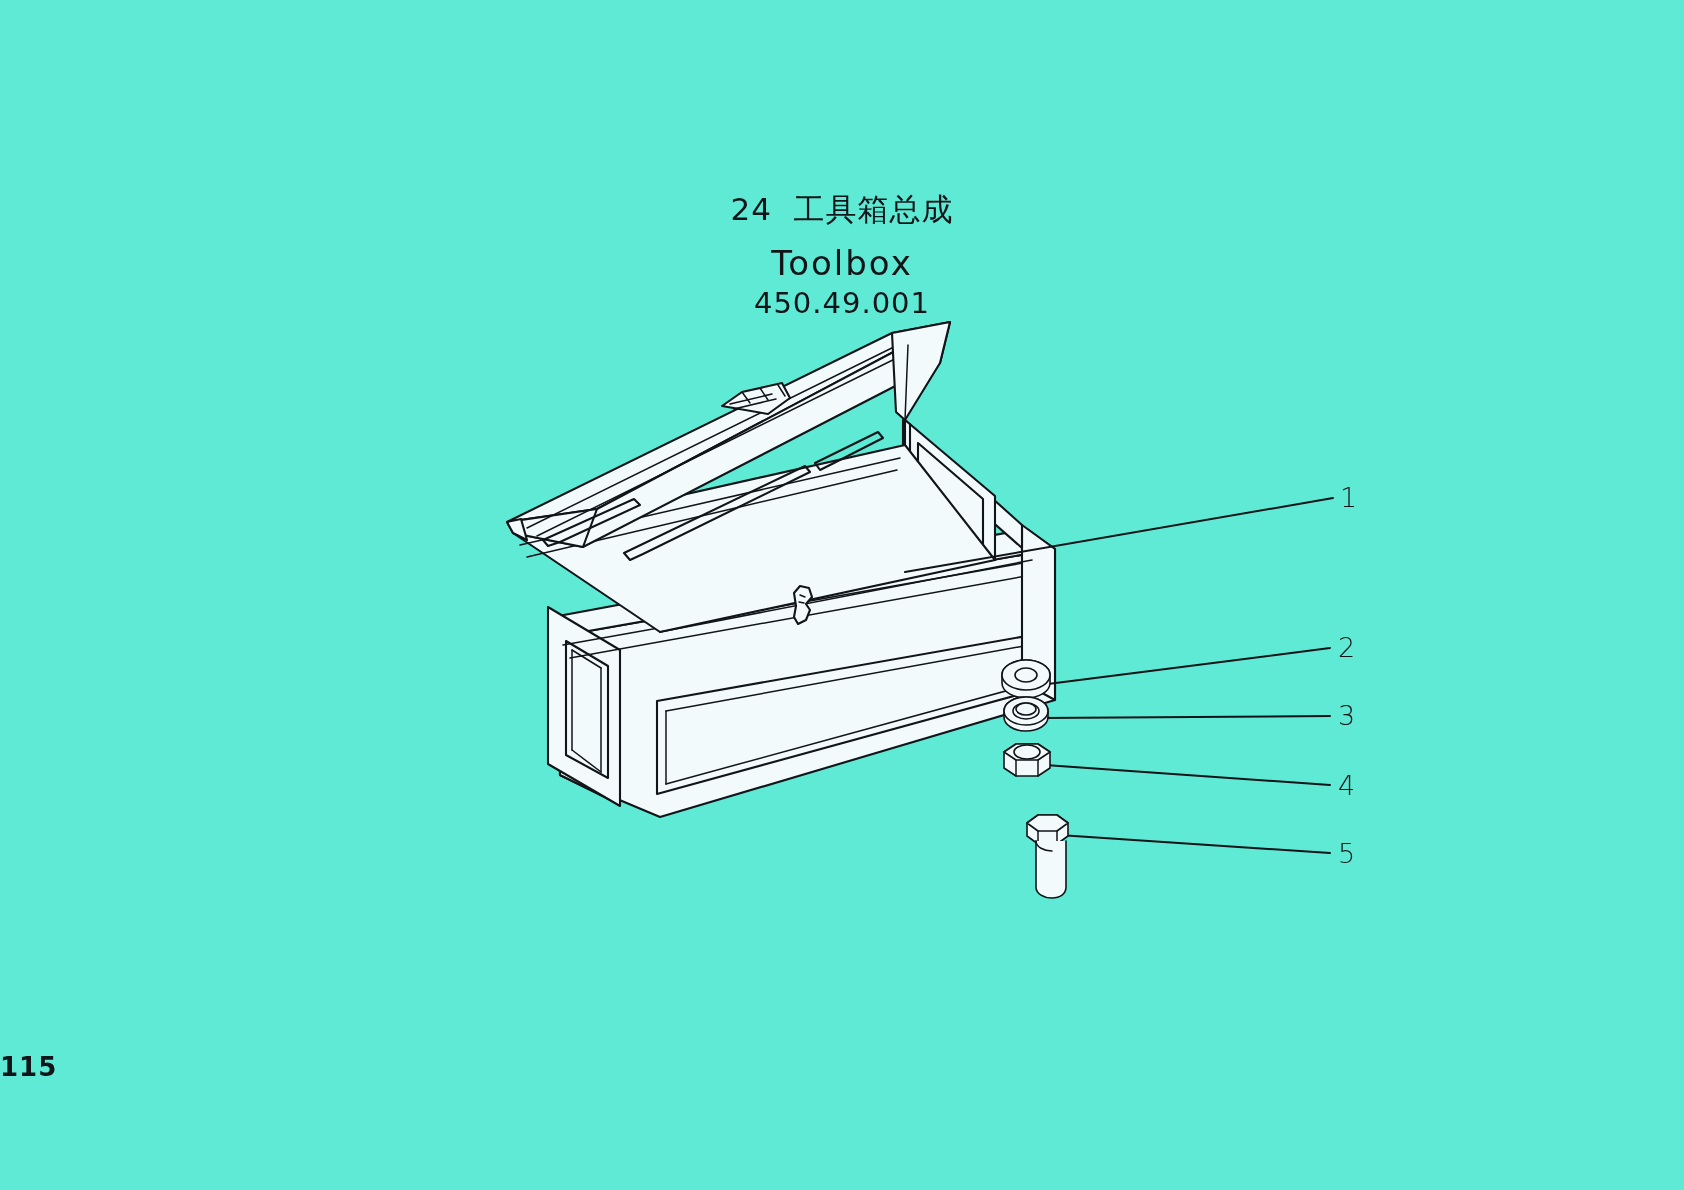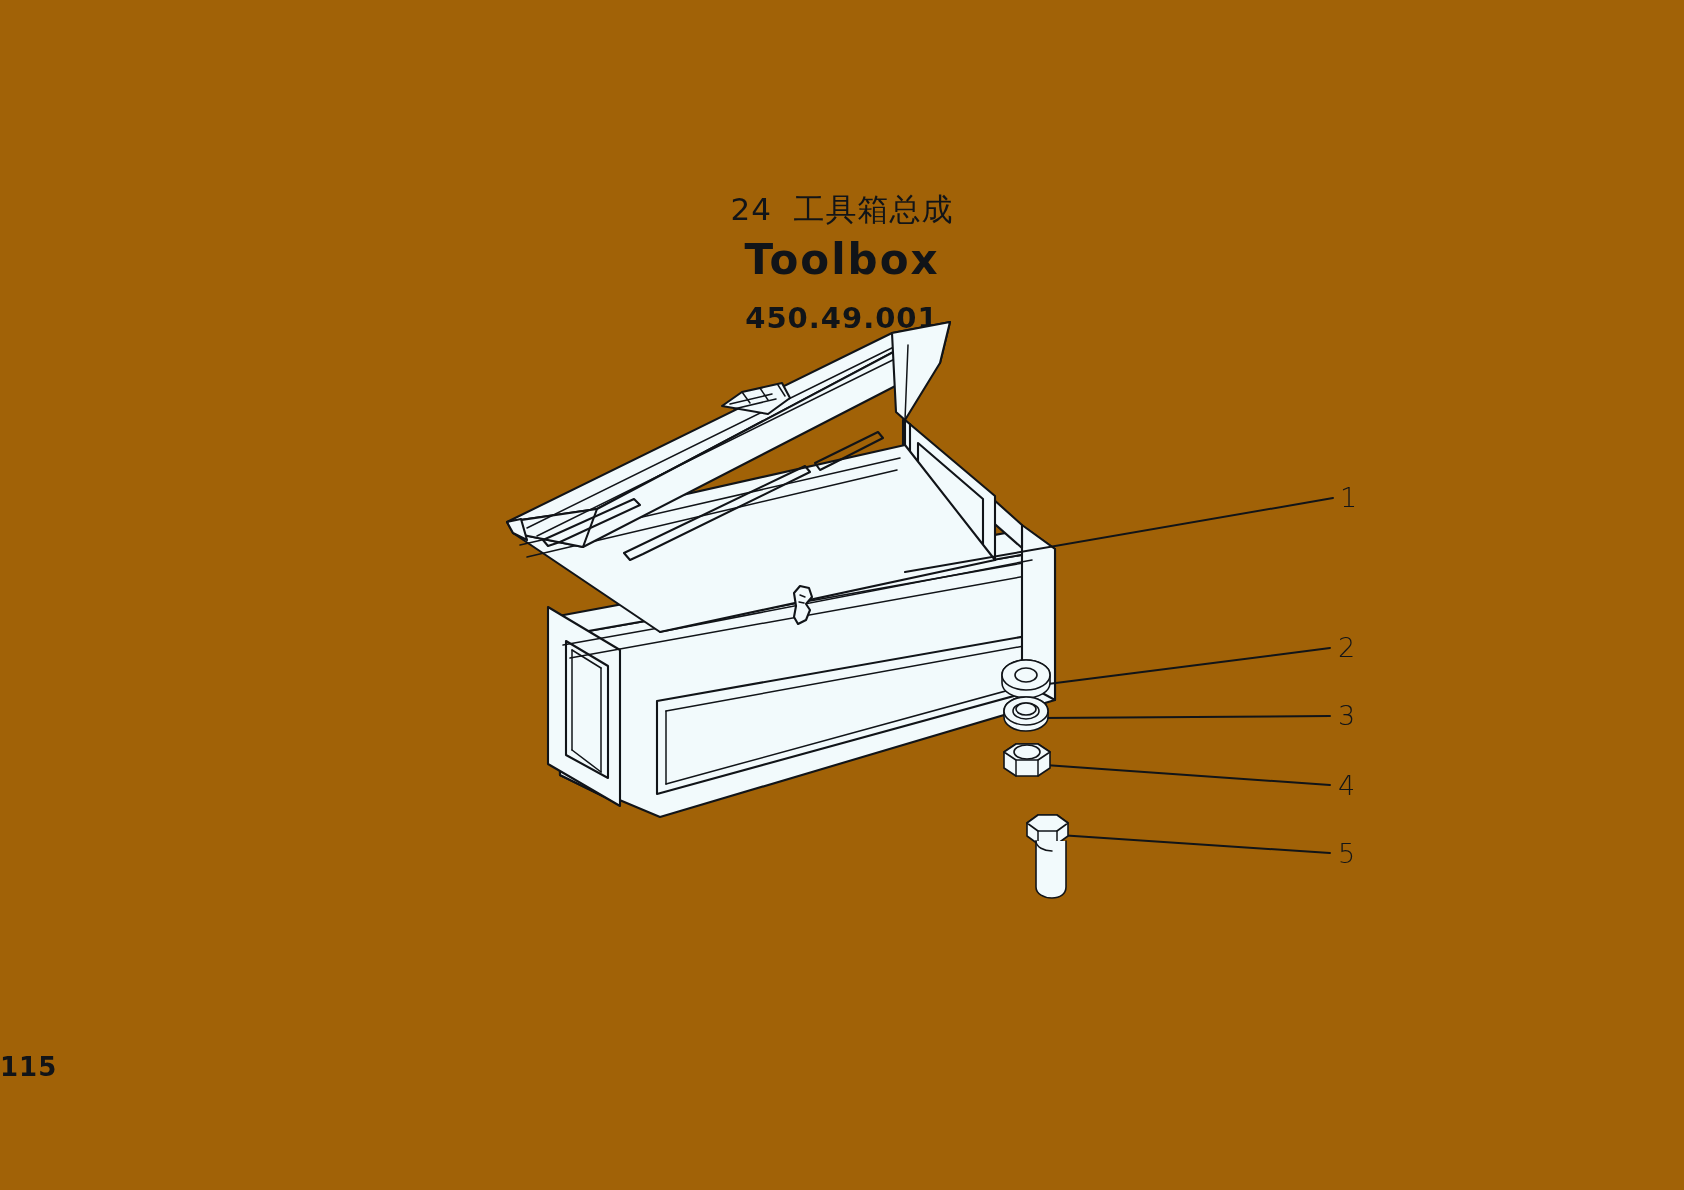--- a/index.html
+++ b/index.html
@@ -10,50 +10,50 @@
     width: 1684px;
     height: 1190px;
     background: #f2fafc;
     font-family: "DejaVu Sans", sans-serif;
     overflow: hidden;
     position: relative;
   }
   .page {
     position: absolute;
     inset: 0;
-    background: #a16207;
+    background: #5eead4;
   }
   .title-block {
     position: absolute;
     left: 0;
     right: 0;
     top: 190px;
     text-align: center;
     color: #111418;
   }
   .title-cn {
     font-size: 31px;
     letter-spacing: 1px;
     font-weight: 400;
     line-height: 1.25;
     white-space: pre;
   }
   .title-en {
-    font-size: 42px;
+    font-size: 34px;
     letter-spacing: 2px;
-    font-weight: 700;
+    font-weight: 400;
     line-height: 1.3;
-    margin-top: 4px;
+    margin-top: 12px;
   }
   .title-pn {
     font-size: 29px;
     letter-spacing: 1px;
-    font-weight: 700;
+    font-weight: 400;
     line-height: 1.3;
-    margin-top: 13px;
+    margin-top: 0;
   }
   .drawing {
     position: absolute;
     left: 0;
     top: 0;
     width: 1684px;
     height: 1190px;
   }
   .callout-label {
     position: absolute;

